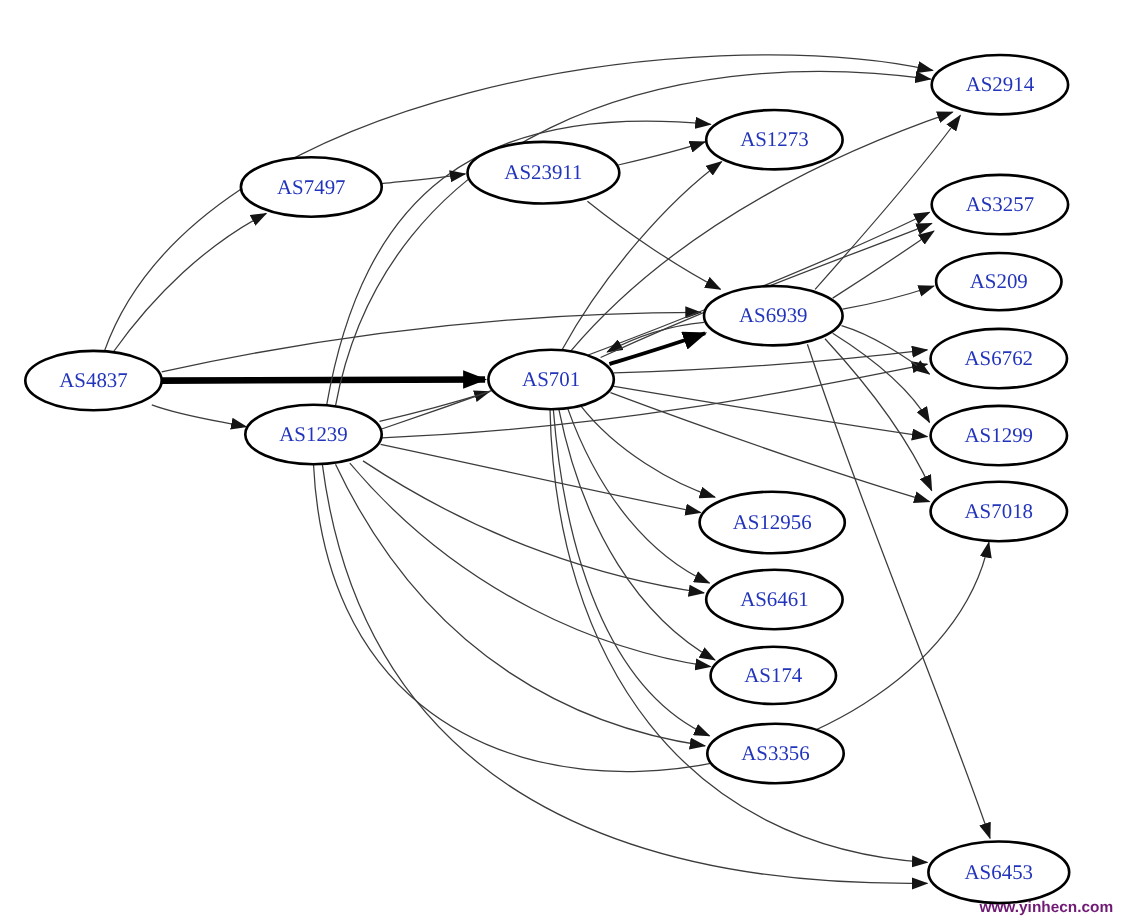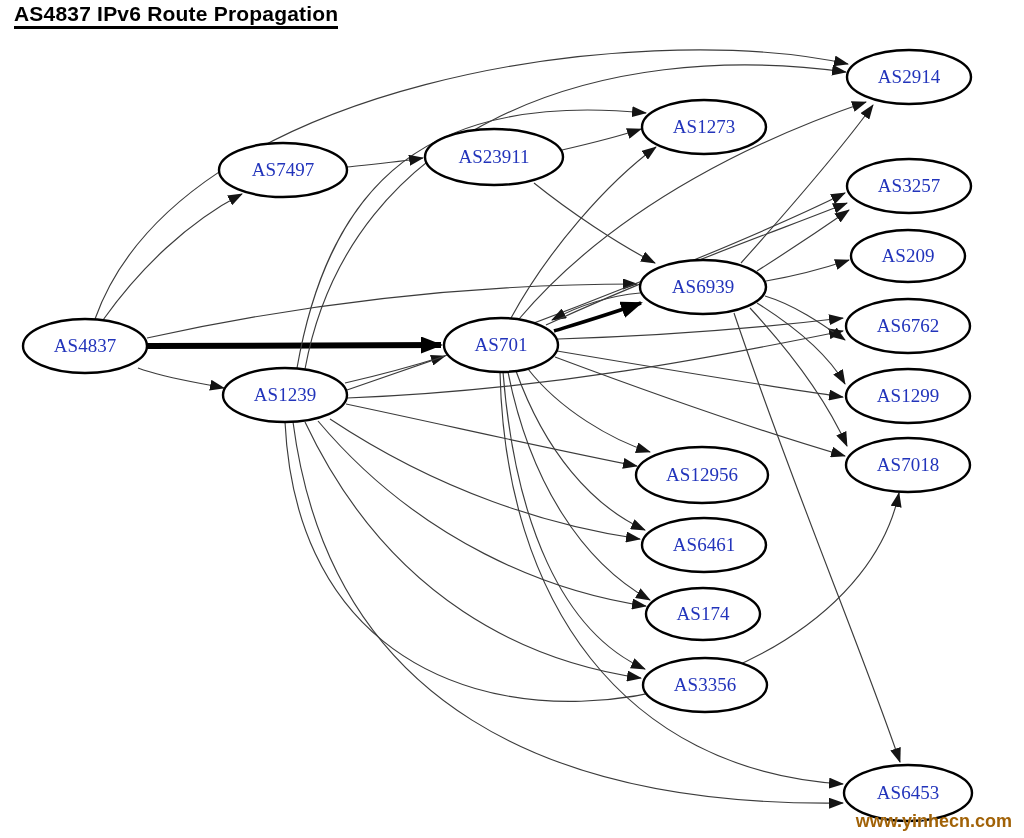--- a/index.html
+++ b/index.html
@@ -6,28 +6,27 @@
   .page{position:relative;width:1024px;height:838px;background:#ffffff;overflow:hidden;
         font-family:"Liberation Sans",sans-serif;}
   .title{position:absolute;left:14px;top:2px;margin:0;font-size:21px;font-weight:bold;color:#000;
          font-family:"Liberation Sans",sans-serif;letter-spacing:.2px;}
   .title span{border-bottom:3px solid #000;padding-bottom:1px;}
   svg{position:absolute;left:0;top:0;}
   .node-ellipse{fill:#ffffff;stroke:#000000;stroke-width:2.4px;}
   .node-label{font-family:"Liberation Serif","DejaVu Serif",serif;font-size:19px;}
   .edge{fill:none;stroke:#3c3c3c;stroke-width:1.15px;}
   .edge-bold{fill:none;stroke:#000000;}
-  .watermark{position:absolute;right:12px;bottom:6px;font-size:18px;font-weight:bold;color:#a16207;
+  .watermark{position:absolute;right:12px;bottom:6px;font-size:14px;font-weight:bold;color:#701a75;
              font-family:"Liberation Sans",sans-serif;text-shadow:0 1px 0 rgba(255,255,255,.8);}
 </style>
 </head>
 <body>
 
 <div class="page">
-  <h1 class="title"><span>AS4837 IPv6 Route Propagation</span></h1>
 
   <svg id="graph" width="1024" height="838" viewBox="0 0 1024 838">
     <defs>
       <marker id="arrow" markerUnits="userSpaceOnUse" markerWidth="15" markerHeight="11" refX="14" refY="5.5" orient="auto">
         <path d="M0,0 L15,5.5 L0,11 z" fill="#141414"></path>
       </marker>
       <marker id="arrowB" markerUnits="userSpaceOnUse" markerWidth="22" markerHeight="17" refX="20" refY="8.5" orient="auto">
         <path d="M0,0 L22,8.5 L0,17 z" fill="#000000"></path>
       </marker>
     </defs>

